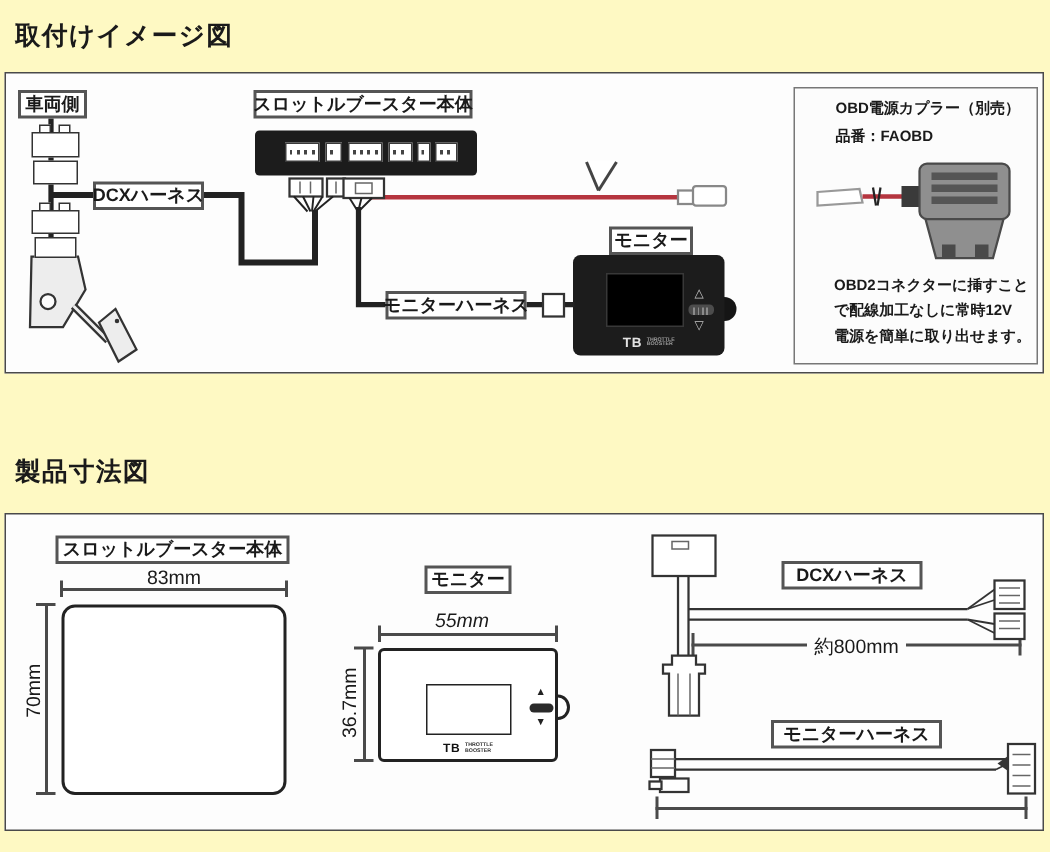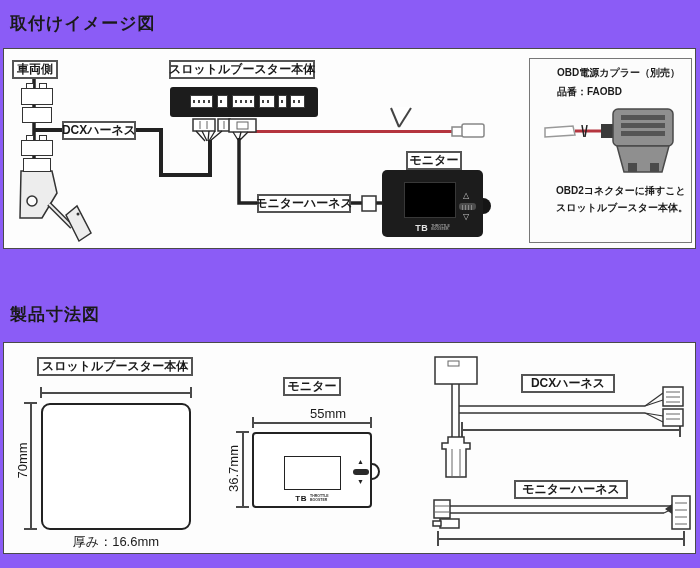--- a/index.html
+++ b/index.html
@@ -1,16 +1,16 @@
 <!DOCTYPE html>
 <html><head>
 <meta charset="utf-8">
 <style>
   html,body{margin:0;padding:0;background:#f7f7f7;}
-  #stage{position:relative;width:700px;height:568px;background:#8b5cf6;overflow:hidden;
+  #stage{position:relative;width:700px;height:568px;background:#fef9c3;overflow:hidden;
          font-family:"Liberation Sans","DejaVu Sans",sans-serif;color:#1a1a1a;}
   .panel{position:absolute;background:#fdfdfd;border:1.5px solid #4a4a4a;box-sizing:border-box;}
   .sec-title{position:absolute;font-size:17px;font-weight:bold;letter-spacing:1px;}
   .lbl{position:absolute;background:#fff;border:2px solid #555;box-sizing:border-box;
        display:flex;align-items:center;justify-content:center;
        font-size:12px;font-weight:bold;white-space:nowrap;z-index:3;}
   .plug{position:absolute;background:#fff;border:1.5px solid #333;box-sizing:border-box;z-index:3;}
   svg.overlay{position:absolute;left:0;top:0;z-index:2;pointer-events:none;}
   svg.above{z-index:4;}
   .callout{position:absolute;left:345px;top:72px;width:172px;height:37px;background:#fff;
@@ -208,38 +208,39 @@
     <polygon points="391,107 411,107 399,128" fill="#fff"></polygon>
     <line x1="391" y1="108" x2="399" y2="127" stroke="#444" stroke-width="2"></line>
     <line x1="411" y1="108" x2="399" y2="127" stroke="#444" stroke-width="2"></line>
   </svg>
 
   <div class="panel" style="left:529px;top:58px;width:163px;height:185px;border-color:#777;background:#fcfcfc;"></div>
   <div class="obd-text" style="left:537px;top:64px;">OBD電源カプラー（別売）</div>
   <div class="obd-text" style="left:537px;top:83px;">品番：FAOBD</div>
   <div class="obd-text" style="left:536px;top:182px;font-weight:700;">
     <div>OBD2コネクターに挿すこと</div>
-    <div>スロットルブースター本体。</div>
+    <div>で配線加工なしに常時12V</div>
+    <div>電源を簡単に取り出せます。</div>
   </div>
 
   <div class="panel" style="left:3px;top:342px;width:693px;height:212px;"></div>
 
   <div class="lbl" style="left:37px;top:357px;width:156px;height:19px;">スロットルブースター本体</div>
+  <div class="dimtext" style="left:40px;top:377px;width:152px;">83mm</div>
   <div class="dimline-h" style="left:40px;top:392px;width:152px;"></div>
   <div class="dimline-v" style="left:40px;top:387px;height:11px;"></div>
   <div class="dimline-v" style="left:190px;top:387px;height:11px;"></div>
   <div class="outline" style="left:41px;top:403px;width:150px;height:127px;border-radius:9px;"></div>
   <div class="dimline-v" style="left:30px;top:403px;height:127px;"></div>
   <div class="dimline-h" style="left:24px;top:402px;width:13px;"></div>
   <div class="dimline-h" style="left:24px;top:528px;width:13px;"></div>
   <div class="dimtext rot" style="left:-13px;top:453px;width:70px;">70mm</div>
-  <div class="dimtext" style="left:36px;top:533px;width:160px;">厚み：16.6mm</div>
 
   <div class="lbl" style="left:283px;top:377px;width:58px;height:19px;">モニター</div>
-  <div class="dimtext" style="left:268px;top:406px;width:120px;">55mm</div>
+  <div class="dimtext" style="left:248px;top:406px;width:120px;font-style:italic;">55mm</div>
   <div class="dimline-h" style="left:252px;top:422px;width:120px;"></div>
   <div class="dimline-v" style="left:252px;top:417px;height:11px;"></div>
   <div class="dimline-v" style="left:370px;top:417px;height:11px;"></div>
   <div class="mon-knob2" style="left:364px;top:463px;position:absolute;"></div>
   <div class="outline" style="left:252px;top:432px;width:120px;height:76px;border-radius:4px;z-index:1;background:#fff;">
     <div class="outline" style="left:30px;top:22px;width:57px;height:34px;border-width:1.5px;"></div>
     <span class="mon-outline-tri" style="top:24px;">▲</span>
     <div class="mon-outline-pill"></div>
     <span class="mon-outline-tri" style="top:44px;">▼</span>
     <div class="logo-row" style="bottom:3px;">
@@ -252,19 +253,20 @@
   </div>
   <div class="dimline-v" style="left:242px;top:432px;height:76px;"></div>
   <div class="dimline-h" style="left:236px;top:431px;width:13px;"></div>
   <div class="dimline-h" style="left:236px;top:506px;width:13px;"></div>
   <div class="dimtext rot" style="left:198px;top:461px;width:70px;">36.7mm</div>
 
   <div class="lbl" style="left:521px;top:374px;width:94px;height:19px;">DCXハーネス</div>
   <div class="dimline-h" style="left:461px;top:429px;width:220px;"></div>
   <div class="dimline-v" style="left:461px;top:422px;height:15px;"></div>
   <div class="dimline-v" style="left:679px;top:422px;height:15px;"></div>
+  <div class="dimtext" style="left:461px;top:422px;width:220px;"><span class="bgspan">約800mm</span></div>
 
   <div class="lbl" style="left:514px;top:480px;width:114px;height:19px;">モニターハーネス</div>
   <div class="dimline-h" style="left:437px;top:538px;width:248px;"></div>
   <div class="dimline-v" style="left:437px;top:531px;height:15px;"></div>
   <div class="dimline-v" style="left:683px;top:531px;height:15px;"></div>
 
 </div>
 
 </body></html>

